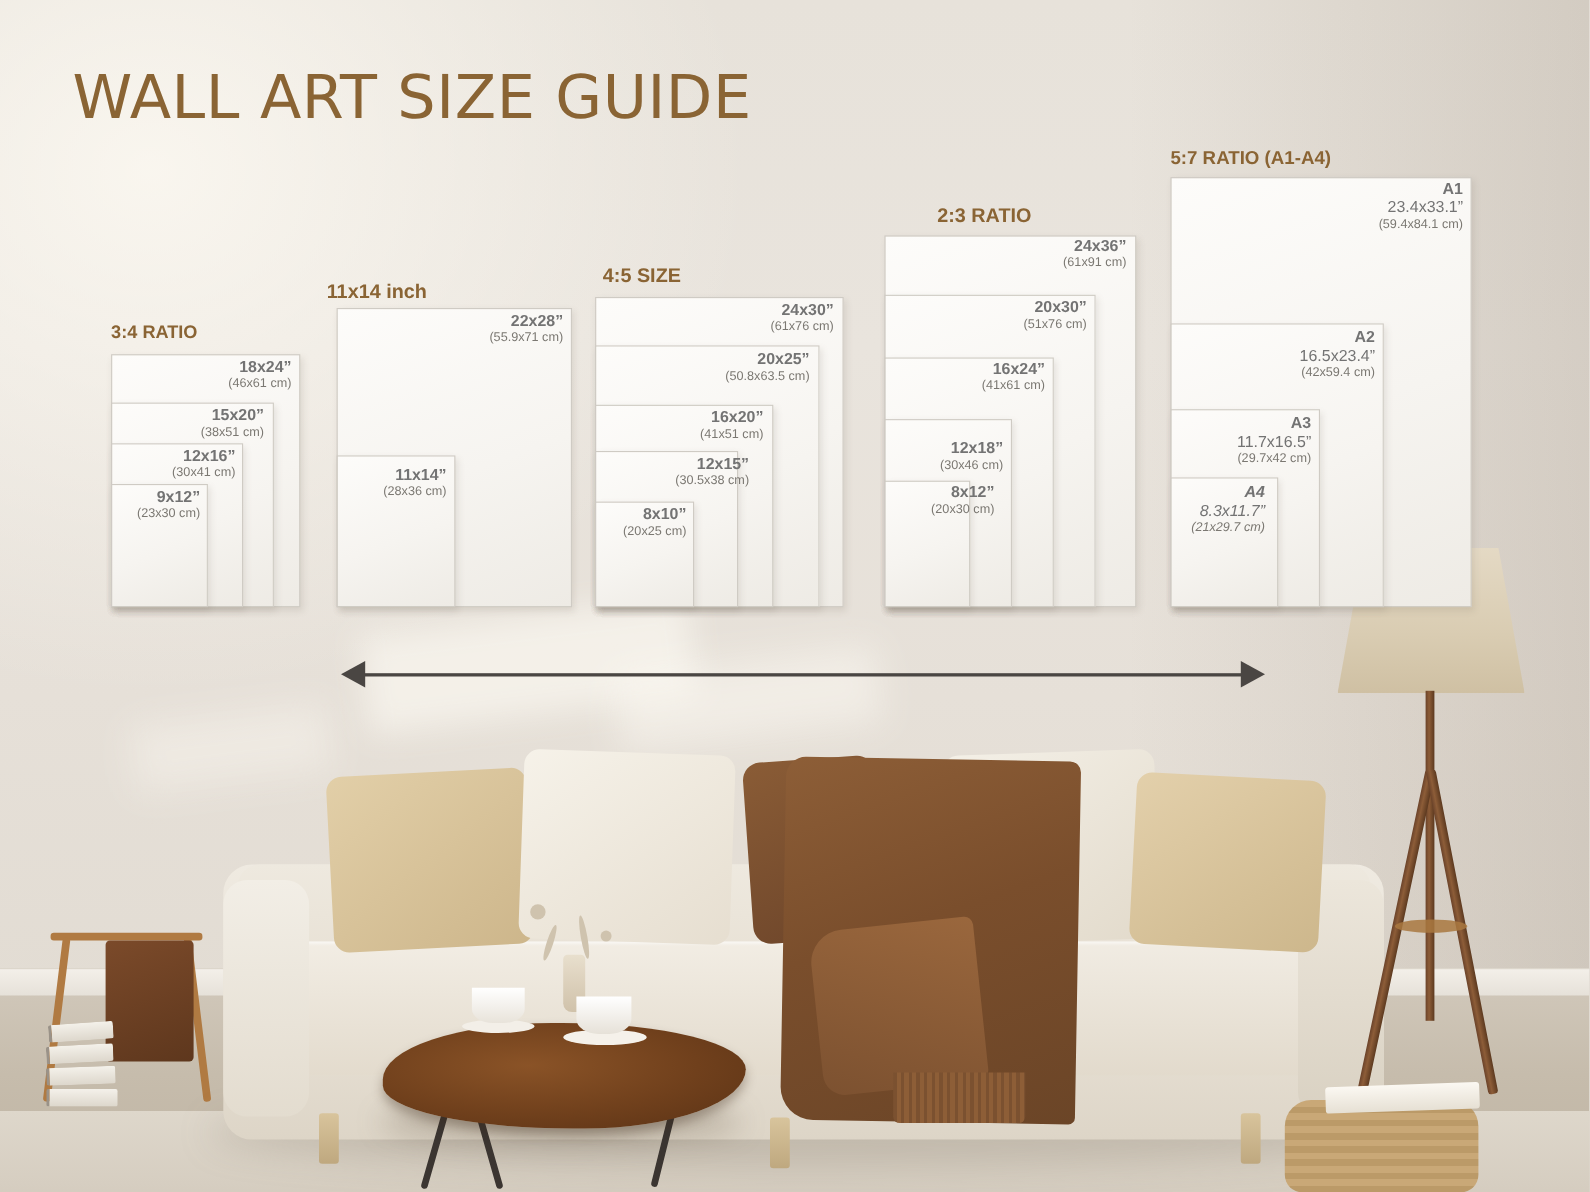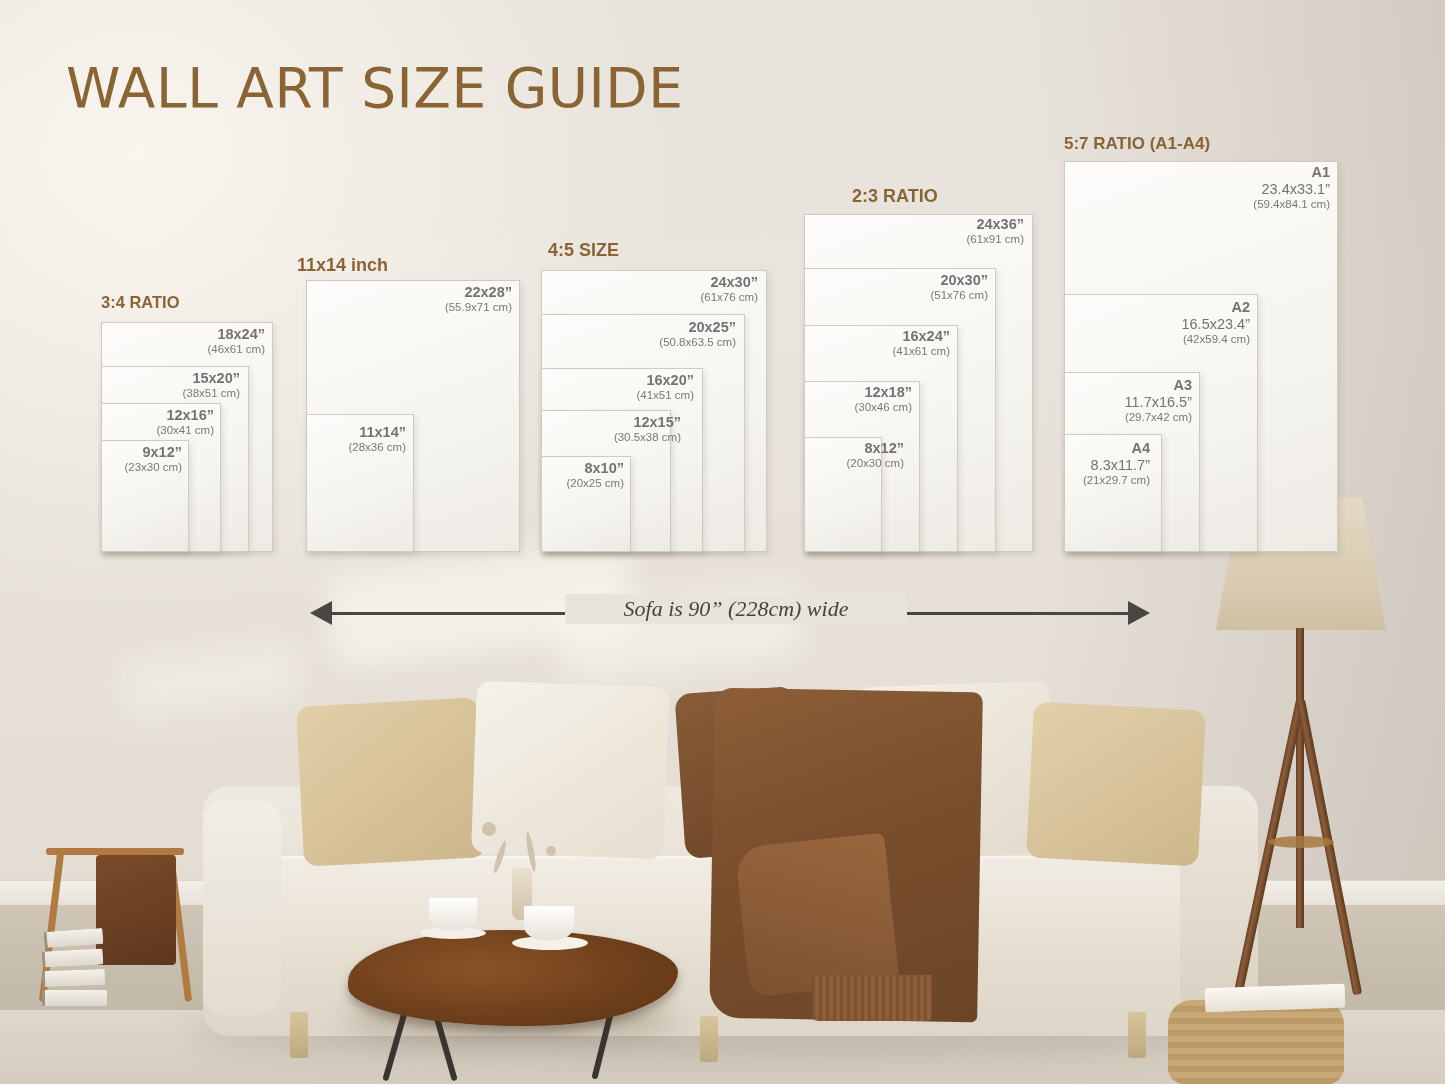--- a/index.html
+++ b/index.html
@@ -323,21 +323,21 @@
     <div class="l2">(51x76 cm)</div>
   </div>
 
   <div class="frame" style="left:804px;top:325px;width:152px;height:225px;"></div>
   <div class="flabel" style="left:826px;top:328px;width:124px;">
     <div class="l1">16x24”</div>
     <div class="l2">(41x61 cm)</div>
   </div>
 
   <div class="frame" style="left:804px;top:381px;width:114px;height:169px;"></div>
-  <div class="flabel" style="left:800px;top:384px;width:112px;">
+  <div class="flabel" style="left:800px;top:400px;width:112px;">
     <div class="l1">12x18”</div>
     <div class="l2">(30x46 cm)</div>
   </div>
 
   <div class="frame" style="left:804px;top:437px;width:76px;height:113px;"></div>
   <div class="flabel" style="left:824px;top:440px;width:80px;">
     <div class="l1">8x12”</div>
     <div class="l2">(20x30 cm)</div>
   </div>
 </div>
@@ -360,25 +360,24 @@
   </div>
 
   <div class="frame" style="left:1064px;top:372px;width:134px;height:178px;"></div>
   <div class="flabel" style="left:1050px;top:377px;width:142px;">
     <div class="l1">A3</div>
     <div class="l1" style="font-weight:normal;">11.7x16.5”</div>
     <div class="l2">(29.7x42 cm)</div>
   </div>
 
   <div class="frame" style="left:1064px;top:434px;width:96px;height:116px;"></div>
-  <div class="flabel" style="left:1020px;top:440px;width:130px;">
+  <div class="flabel" style="left:1020px;top:440px;width:130px;font-style:italic;">
     <div class="l1">A4</div>
     <div class="l1" style="font-weight:normal;">8.3x11.7”</div>
     <div class="l2">(21x29.7 cm)</div>
   </div>
 </div>
 
 <div id="sofa-measure">
   <div class="arrow-line"></div>
   <div class="arrow-head ah-left"></div>
   <div class="arrow-head ah-right"></div>
-  <div class="measure-text">Sofa is 90” (228cm) wide</div>
 </div>
 
 </body></html>

